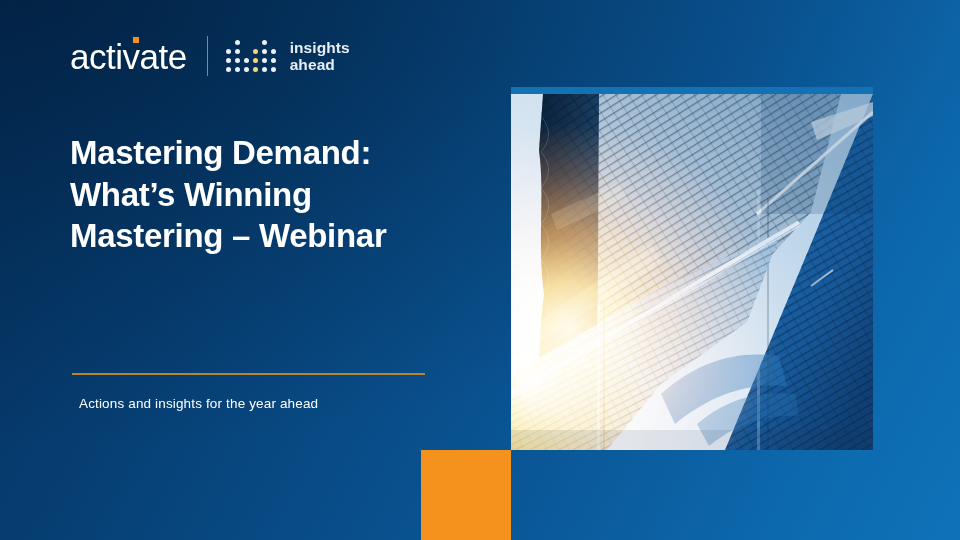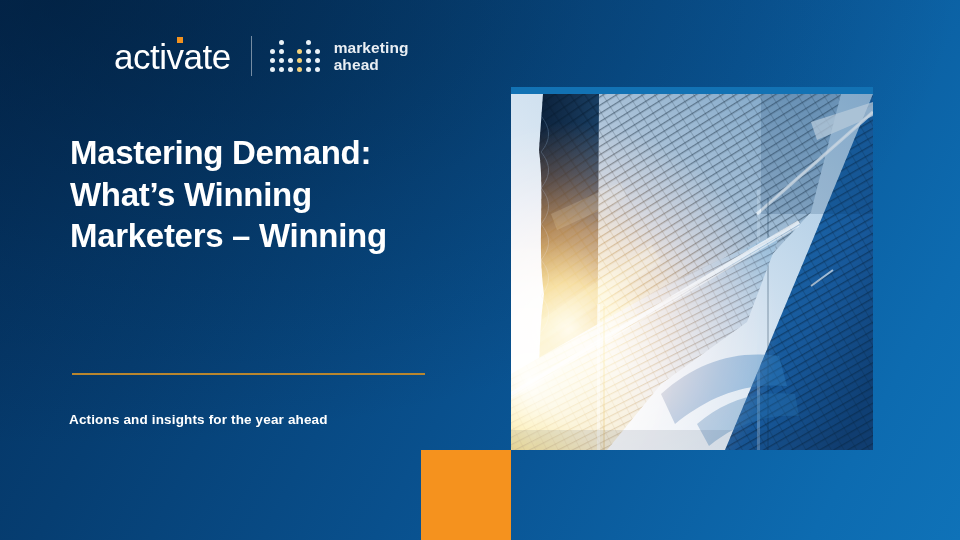--- a/index.html
+++ b/index.html
@@ -32,21 +32,20 @@
     background:radial-gradient(130% 115% at 6% 0%, rgba(1,24,49,.55) 0%, rgba(1,24,49,.18) 42%, rgba(1,24,49,0) 72%);
     pointer-events:none;
   }
 
   
   .logo-lockup {
     position:absolute;
     left:70px; top:36px;
     display:flex; align-items:center;
     z-index:6;
-    margin-left:44px;
   }
   .wordmark {
     position:relative;
     color:#ffffff;
     font-size:35px;
     font-weight:400;
     letter-spacing:-0.5px;
     line-height:1;
     white-space:nowrap;
   }
@@ -100,28 +99,27 @@
   .rule {
     position:absolute;
     left:72px; top:373px;
     width:353px; height:2px;
     background:#b8862f;
     z-index:6;
   }
 
   .subtitle {
     position:absolute;
-    left:69px; top:396px;
+    left:79px; top:396px;
     width:420px;
     color:#ffffff;
     font-size:13.5px;
-    font-weight:700;
+    font-weight:400;
     letter-spacing:.15px;
     z-index:6;
-    margin-top:16px;
   }
 
   
   .accent-square {
     position:absolute;
     left:421px; top:450px;
     width:90px; height:90px;
     background:#f5921e;
     z-index:4;
   }
@@ -186,30 +184,30 @@
         <i></i>
       <i></i>
         <i></i>
         <i></i>
         <i class="amber"></i>
         <i></i>
         <i></i>
     </span>
 
     <span class="mc-text">
-      <span style="display:block">marketing</span>
+      <span style="display:block">insights</span>
       <span style="display:block">ahead</span>
     </span>
   </div>
 
   <div class="headline">
     <h1>
       <span style="display:block">Mastering Demand:</span>
       <span style="display:block">What’s Winning</span>
-      <span style="display:block">Marketers – Winning</span>
+      <span style="display:block">Mastering – Webinar</span>
     </h1>
   </div>
 
   <div class="rule"></div>
 
   <div class="subtitle">Actions and insights for the year ahead</div>
 
   <div class="accent-square"></div>
 
   <div class="photo-frame">

